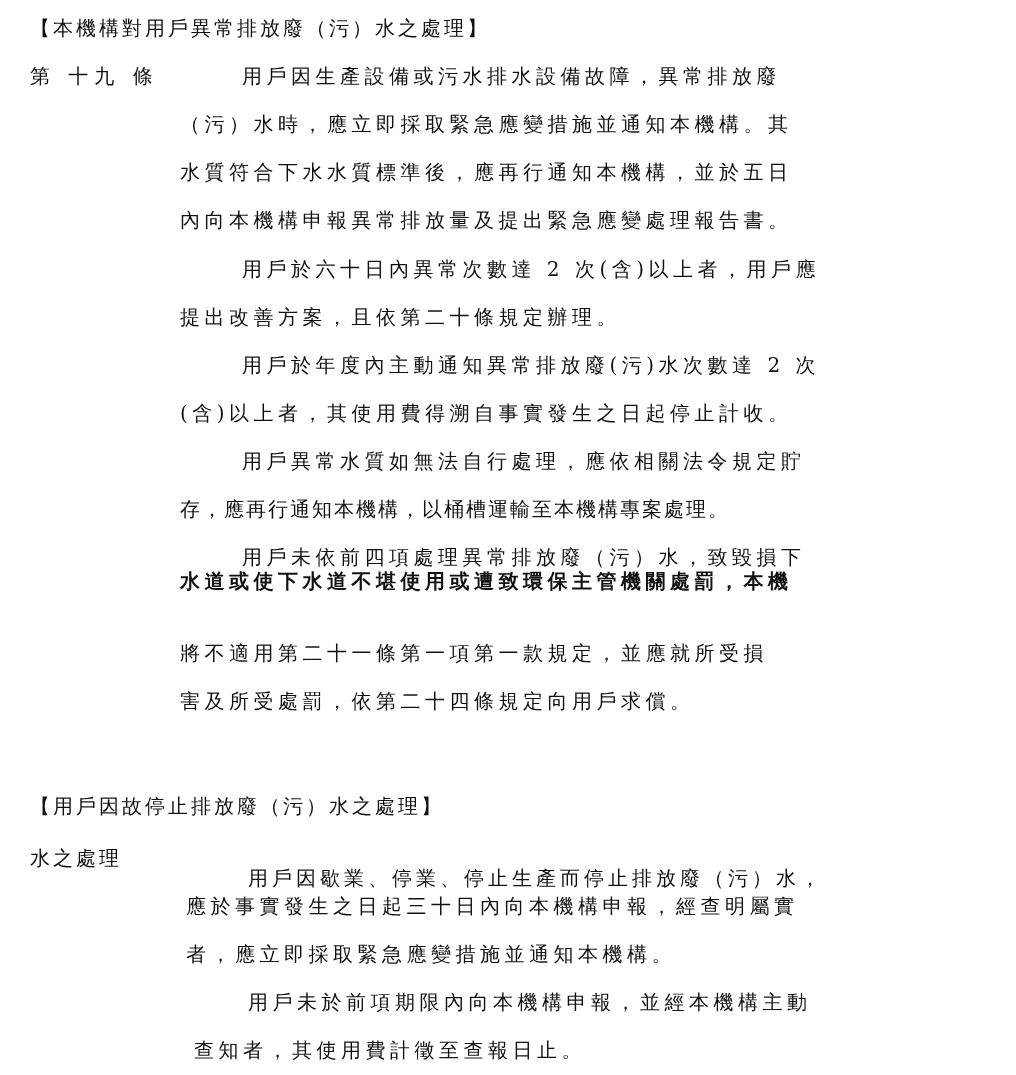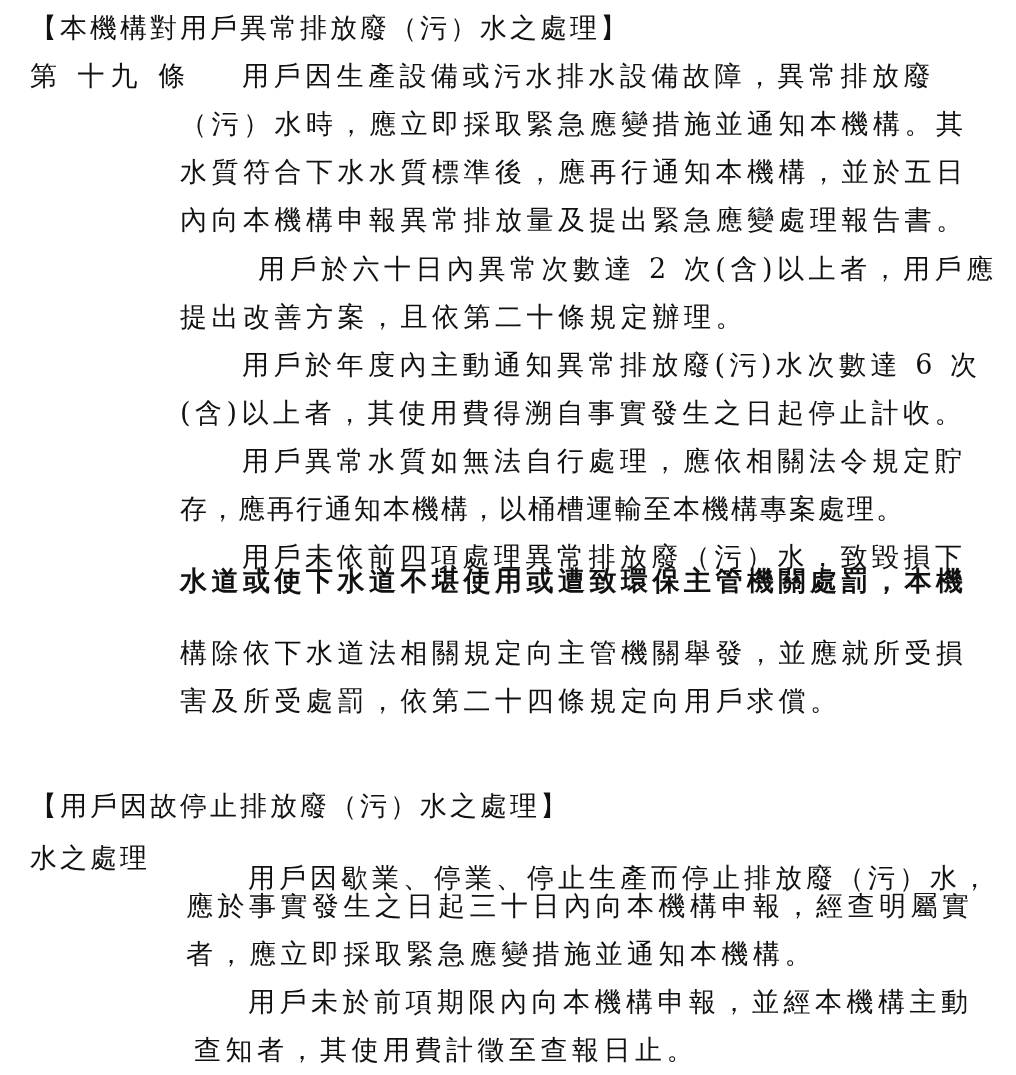--- a/index.html
+++ b/index.html
@@ -17,21 +17,21 @@
     }
     .doc {
       position: absolute;
       left: 0;
       top: 0;
       width: 1016px;
     }
     .line {
       position: absolute;
       white-space: nowrap;
-      font-size: 27px;
+      font-size: 20px;
       line-height: 32px;
       letter-spacing: 4.5px;
     }
     .heading {
       left: 30px;
       letter-spacing: 3px;
     }
     .art-label {
       left: 30px;
     }
@@ -48,32 +48,32 @@
 <div class="doc">
 
   <div class="line heading" style="top:12px;">【本機構對用戶異常排放廢（污）水之處理】</div>
   <div class="line art-label" style="top:60px; letter-spacing:6px;">第 十九 條</div>
 
   <div class="line indent" style="top:60px;">用戶因生產設備或污水排水設備故障，異常排放廢</div>
   <div class="line body-line" style="top:108px;">（污）水時，應立即採取緊急應變措施並通知本機構。其</div>
   <div class="line body-line" style="top:156px;">水質符合下水水質標準後，應再行通知本機構，並於五日</div>
   <div class="line body-line" style="top:204px;">內向本機構申報異常排放量及提出緊急應變處理報告書。</div>
 
-  <div class="line indent" style="top:253px;margin-left:16px;">用戶於六十日內異常次數達 2 次(含)以上者，用戶應</div>
+  <div class="line indent" style="top:253px;">用戶於六十日內異常次數達 2 次(含)以上者，用戶應</div>
   <div class="line body-line" style="top:301px;">提出改善方案，且依第二十條規定辦理。</div>
 
-  <div class="line indent" style="top:349px;">用戶於年度內主動通知異常排放廢(污)水次數達 6 次</div>
+  <div class="line indent" style="top:349px;">用戶於年度內主動通知異常排放廢(污)水次數達 2 次</div>
   <div class="line body-line" style="top:397px;">(含)以上者，其使用費得溯自事實發生之日起停止計收。</div>
 
   <div class="line indent" style="top:445px;">用戶異常水質如無法自行處理，應依相關法令規定貯</div>
   <div class="line body-line" style="top:493px; letter-spacing:2px;">存，應再行通知本機構，以桶槽運輸至本機構專案處理。</div>
 
   <div class="line indent" style="top:541px;">用戶未依前四項處理異常排放廢（污）水，致毀損下</div>
   <div class="line body-line" style="top:565px;font-weight:bold;">水道或使下水道不堪使用或遭致環保主管機關處罰，本機</div>
-  <div class="line body-line" style="top:637px;">構除依下水道法相關規定向主管機關舉發，並應就所受損</div>
+  <div class="line body-line" style="top:637px;">將不適用第二十一條第一項第一款規定，並應就所受損</div>
   <div class="line body-line" style="top:685px;">害及所受處罰，依第二十四條規定向用戶求償。</div>
 
   <div class="line heading" style="top:790px;">【用戶因故停止排放廢（污）水之處理】</div>
   <div class="line art-label" style="top:842px; letter-spacing:3px;">水之處理</div>
 
   <div class="line indent" style="top:842px; left:248px; letter-spacing:4px;margin-top:20px;">用戶因歇業、停業、停止生產而停止排放廢（污）水，</div>
   <div class="line body-line" style="top:890px; left:186px;">應於事實發生之日起三十日內向本機構申報，經查明屬實</div>
   <div class="line body-line" style="top:938px; left:186px;">者，應立即採取緊急應變措施並通知本機構。</div>
 
   <div class="line indent" style="top:986px; left:248px;text-align:center;">用戶未於前項期限內向本機構申報，並經本機構主動</div>

